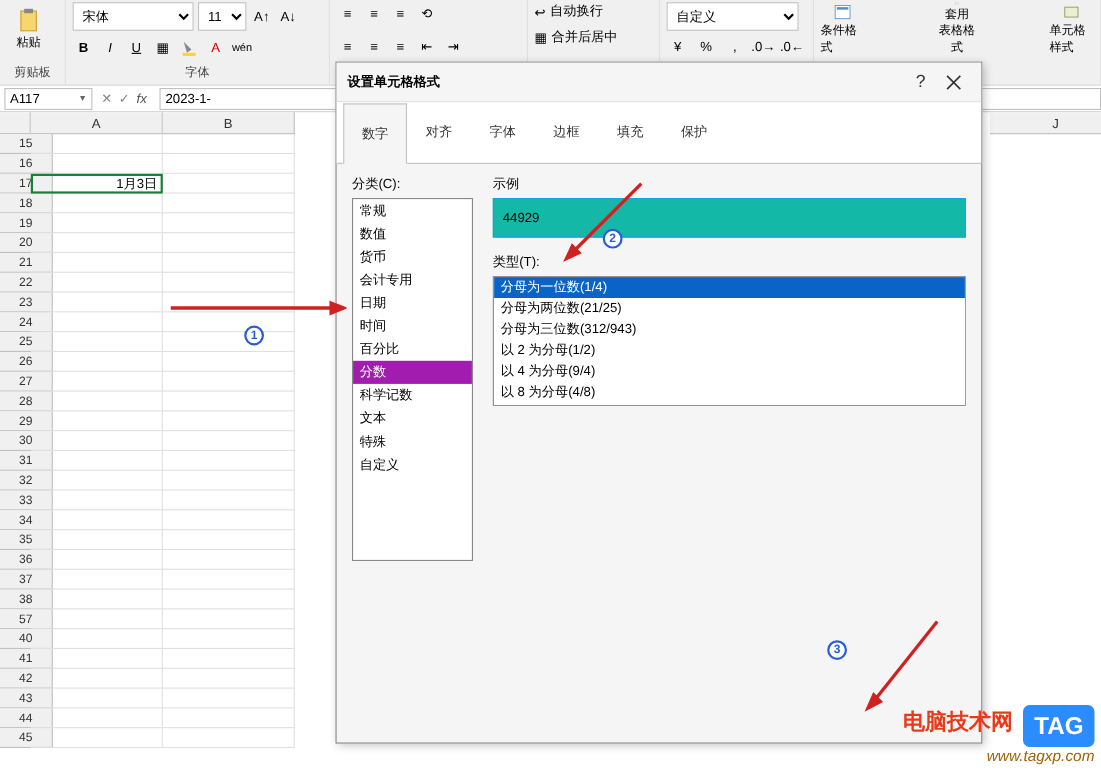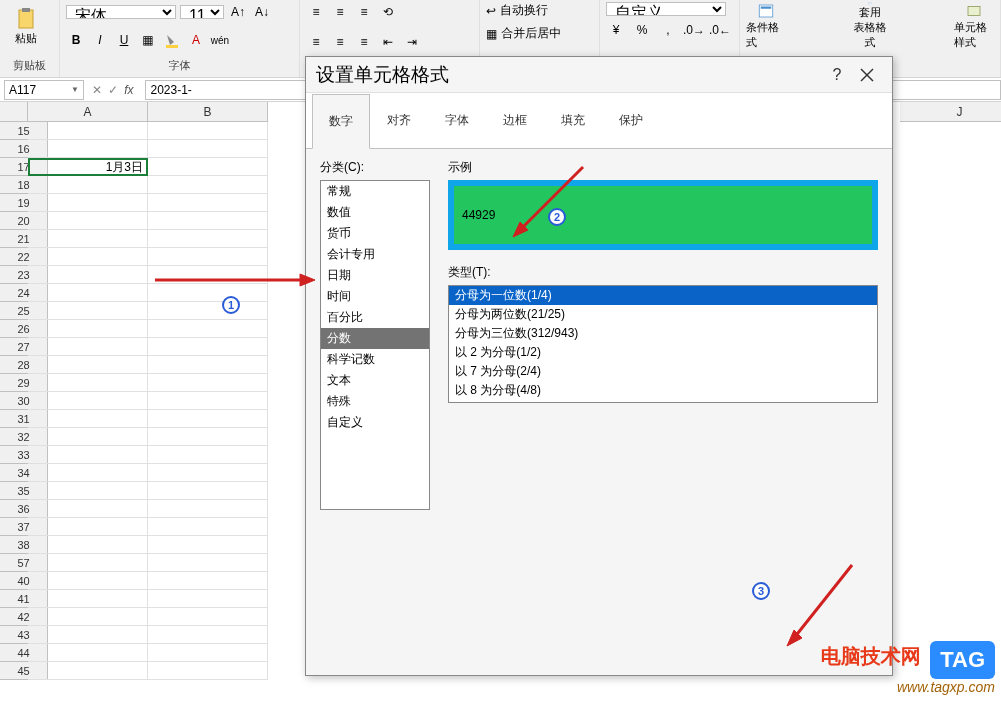--- a/index.html
+++ b/index.html
@@ -6,21 +6,21 @@
 body { background: #fff; font-size: 12px; overflow: hidden; width: 1001px; height: 701px; position: relative; }
 
 
 .ribbon { background: #f0f0f0; border-bottom: 1px solid #d4d4d4; height: 78px; display: flex; }
 .ribbon-group { border-right: 1px solid #e0e0e0; padding: 2px 6px; display: flex; flex-direction: column; justify-content: space-between; height: 100%; }
 .ribbon-group-label { text-align: center; font-size: 11px; color: #444; padding-bottom: 2px; }
 .ribbon-controls { display: flex; align-items: center; gap: 4px; flex-wrap: wrap; }
 .ribbon-btn { width: 20px; height: 20px; display: inline-flex; align-items: center; justify-content: center; cursor: default; }
 .ribbon-btn-lg { width: 40px; height: 48px; display: flex; flex-direction: column; align-items: center; justify-content: center; font-size: 11px; cursor: default; }
 .ribbon-btn-lg svg { width: 24px; height: 24px; }
-.font-select { height: 14px; font-size: 16px; border: 1px solid #c0c0c0; background: #fff; padding: 0 4px; }
+.font-select { height: 26px; font-size: 12px; border: 1px solid #c0c0c0; background: #fff; padding: 0 4px; }
 .dropdown-arrow { font-size: 8px; color: #666; }
 
 
 .sub-bar { display: flex; align-items: center; height: 24px; border-bottom: 1px solid #d4d4d4; background: #fff; }
 .name-box { width: 80px; height: 20px; border: 1px solid #c0c0c0; margin-left: 4px; padding: 0 4px; font-size: 12px; display:flex; align-items:center; }
 .fx-btns { display: flex; gap: 6px; margin: 0 8px; color: #888; }
 .fx-label { font-style: italic; color: #555; margin-right: 4px; }
 .formula-input { flex: 1; height: 20px; border: 1px solid #c0c0c0; padding: 0 4px; font-size: 12px; }
 
 
@@ -31,32 +31,32 @@
 .row-headers { position: absolute; left: 0; top: 20px; width: 48px; }
 .row-header { height: 18px; background: #f0f0f0; border-right: 1px solid #c0c0c0; border-bottom: 1px solid #c0c0c0; text-align: center; font-size: 11px; color: #333; line-height: 18px; }
 .cells { position: absolute; left: 28px; top: 20px; }
 .cell-row { display: flex; height: 18px; }
 .cell { width: 120px; border-right: 1px solid #e0e0e0; border-bottom: 1px solid #e0e0e0; font-size: 12px; padding: 0 4px; text-align: right; line-height: 18px; }
 .cell.selected { outline: 2px solid #1a7f37; outline-offset: -2px; padding-left: 21px; }
 
 
 .dialog { position: absolute; left: 305px; top: 56px; width: 588px; height: 620px; background: #f5f5f5; border: 1px solid #888; box-shadow: 2px 2px 8px rgba(0,0,0,0.25); z-index: 100; }
 .dialog-titlebar { height: 36px; display: flex; align-items: center; padding: 0 10px; background: #f5f5f5; border-bottom: 1px solid #e0e0e0; }
-.dialog-titlebar .title { flex: 1; font-size: 19px; }
+.dialog-titlebar .title { flex: 1; font-size: 12px; font-weight: bold; }
 .dialog-titlebar .tb-btn { width: 30px; height: 30px; display: flex; align-items: center; justify-content: center; font-size: 16px; color: #333; cursor: default; }
 .dialog-tabs { display: flex; background: #fff; border-bottom: 1px solid #c0c0c0; padding-left: 6px; }
 .dialog-tab { padding: 18px 16px; font-size: 12px; color: #333; cursor: default; border: 1px solid transparent; }
 .dialog-tab.active { background: #f5f5f5; border: 1px solid #c0c0c0; border-bottom: 1px solid #f5f5f5; position: relative; top: 1px; }
 .dialog-body { padding: 10px 14px; display: flex; gap: 18px; }
 .dlg-label { font-size: 12px; margin-bottom: 4px; }
 .category-list { width: 110px; height: 330px; background: #fff; border: 1px solid #888; overflow-y: scroll; font-size: 12px; }
 .category-item { padding: 2px 6px; cursor: default; }
-.category-item.selected { background: #737373; color: #fff; }
+.category-item.selected { background: #a21caf; color: #fff; }
 .right-panel { flex: 1; }
-.sample-box { background: #22c55e; border: 6px solid #0ea5e9; padding: 22px 8px; margin: 4px 0 14px 0; font-size: 12px; }
+.sample-box { background: #14b8a6; border: 1px solid #0ea5e9; padding: 10px 8px; margin: 4px 0 14px 0; font-size: 12px; }
 .type-list { background: #fff; border: 1px solid #888; height: 118px; overflow-y: scroll; font-size: 12px; }
 .type-item { padding: 1px 6px; cursor: default; }
 .type-item.selected { background: #0a64c8; color: #fff; }
 
 
 .annotation { position: absolute; z-index: 200; pointer-events: none; }
 .badge { width: 18px; height: 18px; border-radius: 50%; background: #fff; border: 2px solid #2a5cd8; color: #2a5cd8; font-weight: bold; font-size: 11px; display: flex; align-items: center; justify-content: center; position: absolute; z-index: 201; pointer-events: none; }
 
 
 .watermark { position: absolute; right: 6px; bottom: 6px; z-index: 300; text-align: right; pointer-events: none; }
@@ -406,21 +406,21 @@
       <div class="dlg-label">示例</div>
       <div class="sample-box">
         <span>44929</span>
       </div>
       <div class="dlg-label">类型(T):</div>
       <div class="type-list" id="type-list">
           <div class="type-item selected">分母为一位数(1/4)</div>
           <div class="type-item">分母为两位数(21/25)</div>
           <div class="type-item">分母为三位数(312/943)</div>
           <div class="type-item">以 2 为分母(1/2)</div>
-          <div class="type-item">以 7 为分母(2/4)</div>
+          <div class="type-item">以 4 为分母(9/4)</div>
           <div class="type-item">以 8 为分母(4/8)</div>
           <div class="type-item">以 16 为分母(8/16)</div>
         </div>
     </div>
   </div>
 </div>
 
 <svg class="annotation arrow-red" style="left:155px;top:270px" width="160" height="20">
   <line x1="0" y1="10" x2="145" y2="10" stroke-width="3"></line>
   <polygon points="145,4 160,10 145,16"></polygon>

